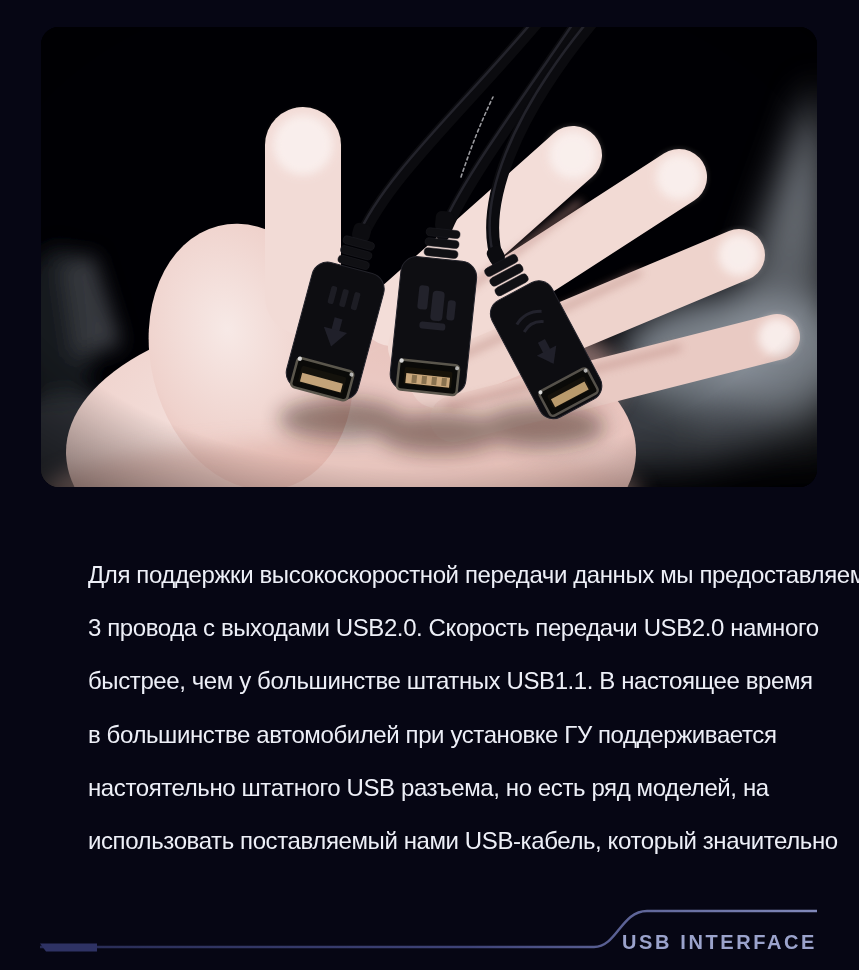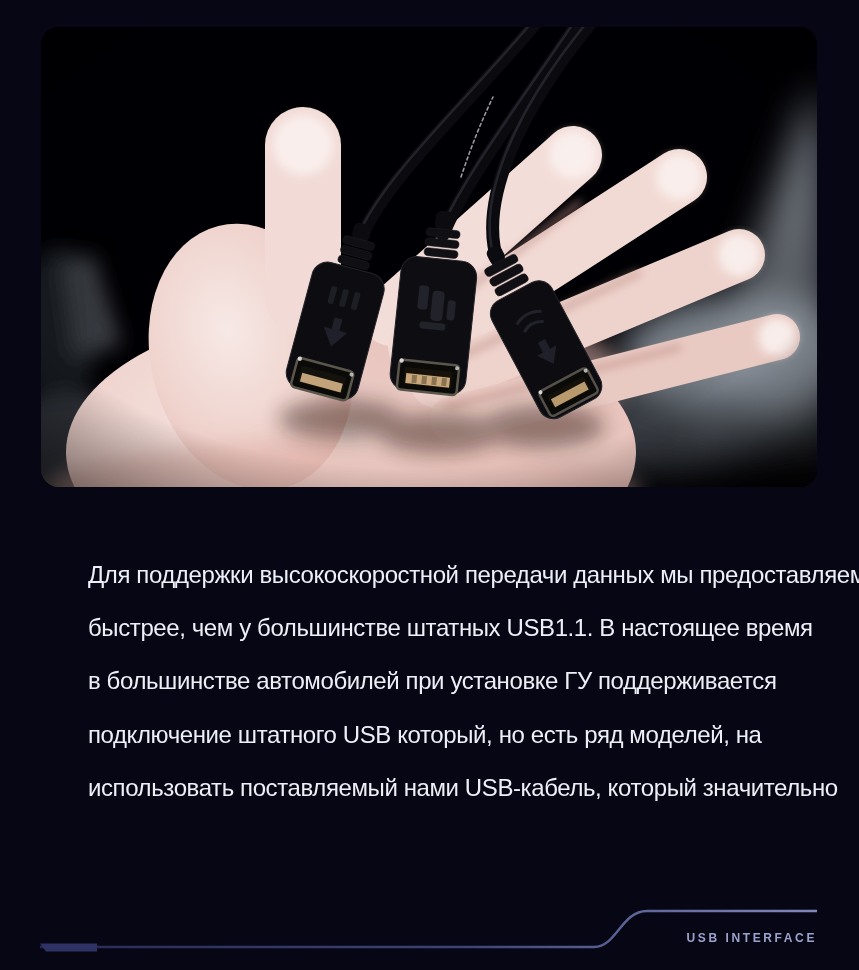--- a/index.html
+++ b/index.html
@@ -33,21 +33,21 @@
     letter-spacing:-0.4px;
     font-weight:400;
     color:var(--text);
     white-space:nowrap;
   }
   .ribbon{
     position:absolute;left:0;top:900px;width:859px;height:70px;
   }
   .footer-label{
     position:absolute;right:42px;top:931px;
-    font-size:12px;font-weight:700;
+    font-size:20px;font-weight:700;
     letter-spacing:2.6px;
     color:var(--footer_label);
     white-space:nowrap;
   }
 </style>
 </head>
 <body>
 
 <div class="page">
 
@@ -205,23 +205,24 @@
         <circle cx="-25" cy="97" r="2" fill="#e8e8e8" opacity="0.9"></circle>
         <circle cx="25" cy="99" r="2" fill="#d8d8d8" opacity="0.8"></circle>
       </g>
 
       <rect width="776" height="460" fill="url(#vig)"></rect>
     </svg>
   </figure>
 
   <section class="description">
     <p>Для поддержки высокоскоростной передачи данных мы предоставляем</p>
+    <p>3 провода с выходами USB2.0. Скорость передачи USB2.0 намного</p>
     <p>быстрее, чем у большинстве штатных USB1.1. В настоящее время</p>
     <p>в большинстве автомобилей при установке ГУ поддерживается</p>
-    <p>подключение штатного USB который, но есть ряд моделей, на</p>
+    <p>настоятельно штатного USB разъема, но есть ряд моделей, на</p>
     <p>использовать поставляемый нами USB-кабель, который значительно</p>
   </section>
 
   <svg class="ribbon" width="859" height="70" viewBox="0 0 859 70" xmlns="http://www.w3.org/2000/svg">
     <defs>
       <linearGradient id="ribbonGrad" x1="0" y1="0" x2="1" y2="0">
         <stop offset="0" stop-color="#262a52"></stop>
         <stop offset="0.55" stop-color="#3e4378"></stop>
         <stop offset="1" stop-color="#8189bb"></stop>
       </linearGradient>

